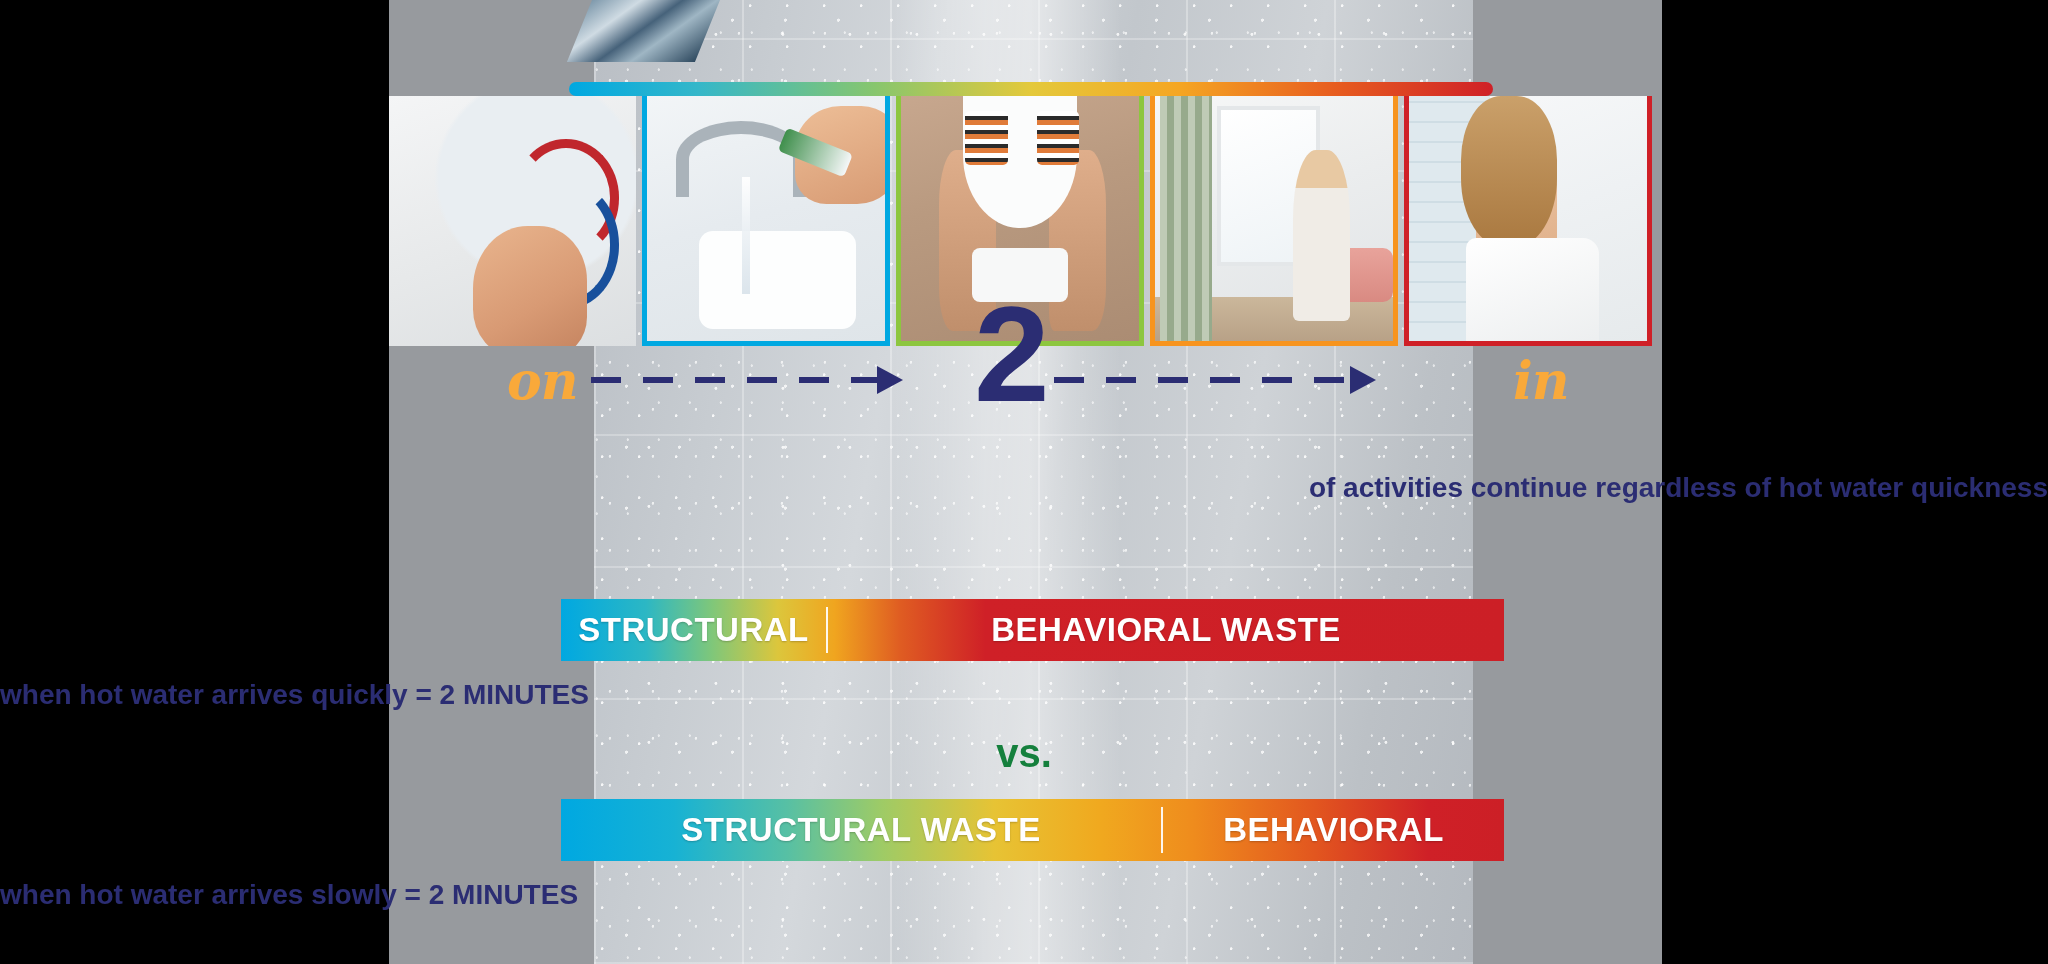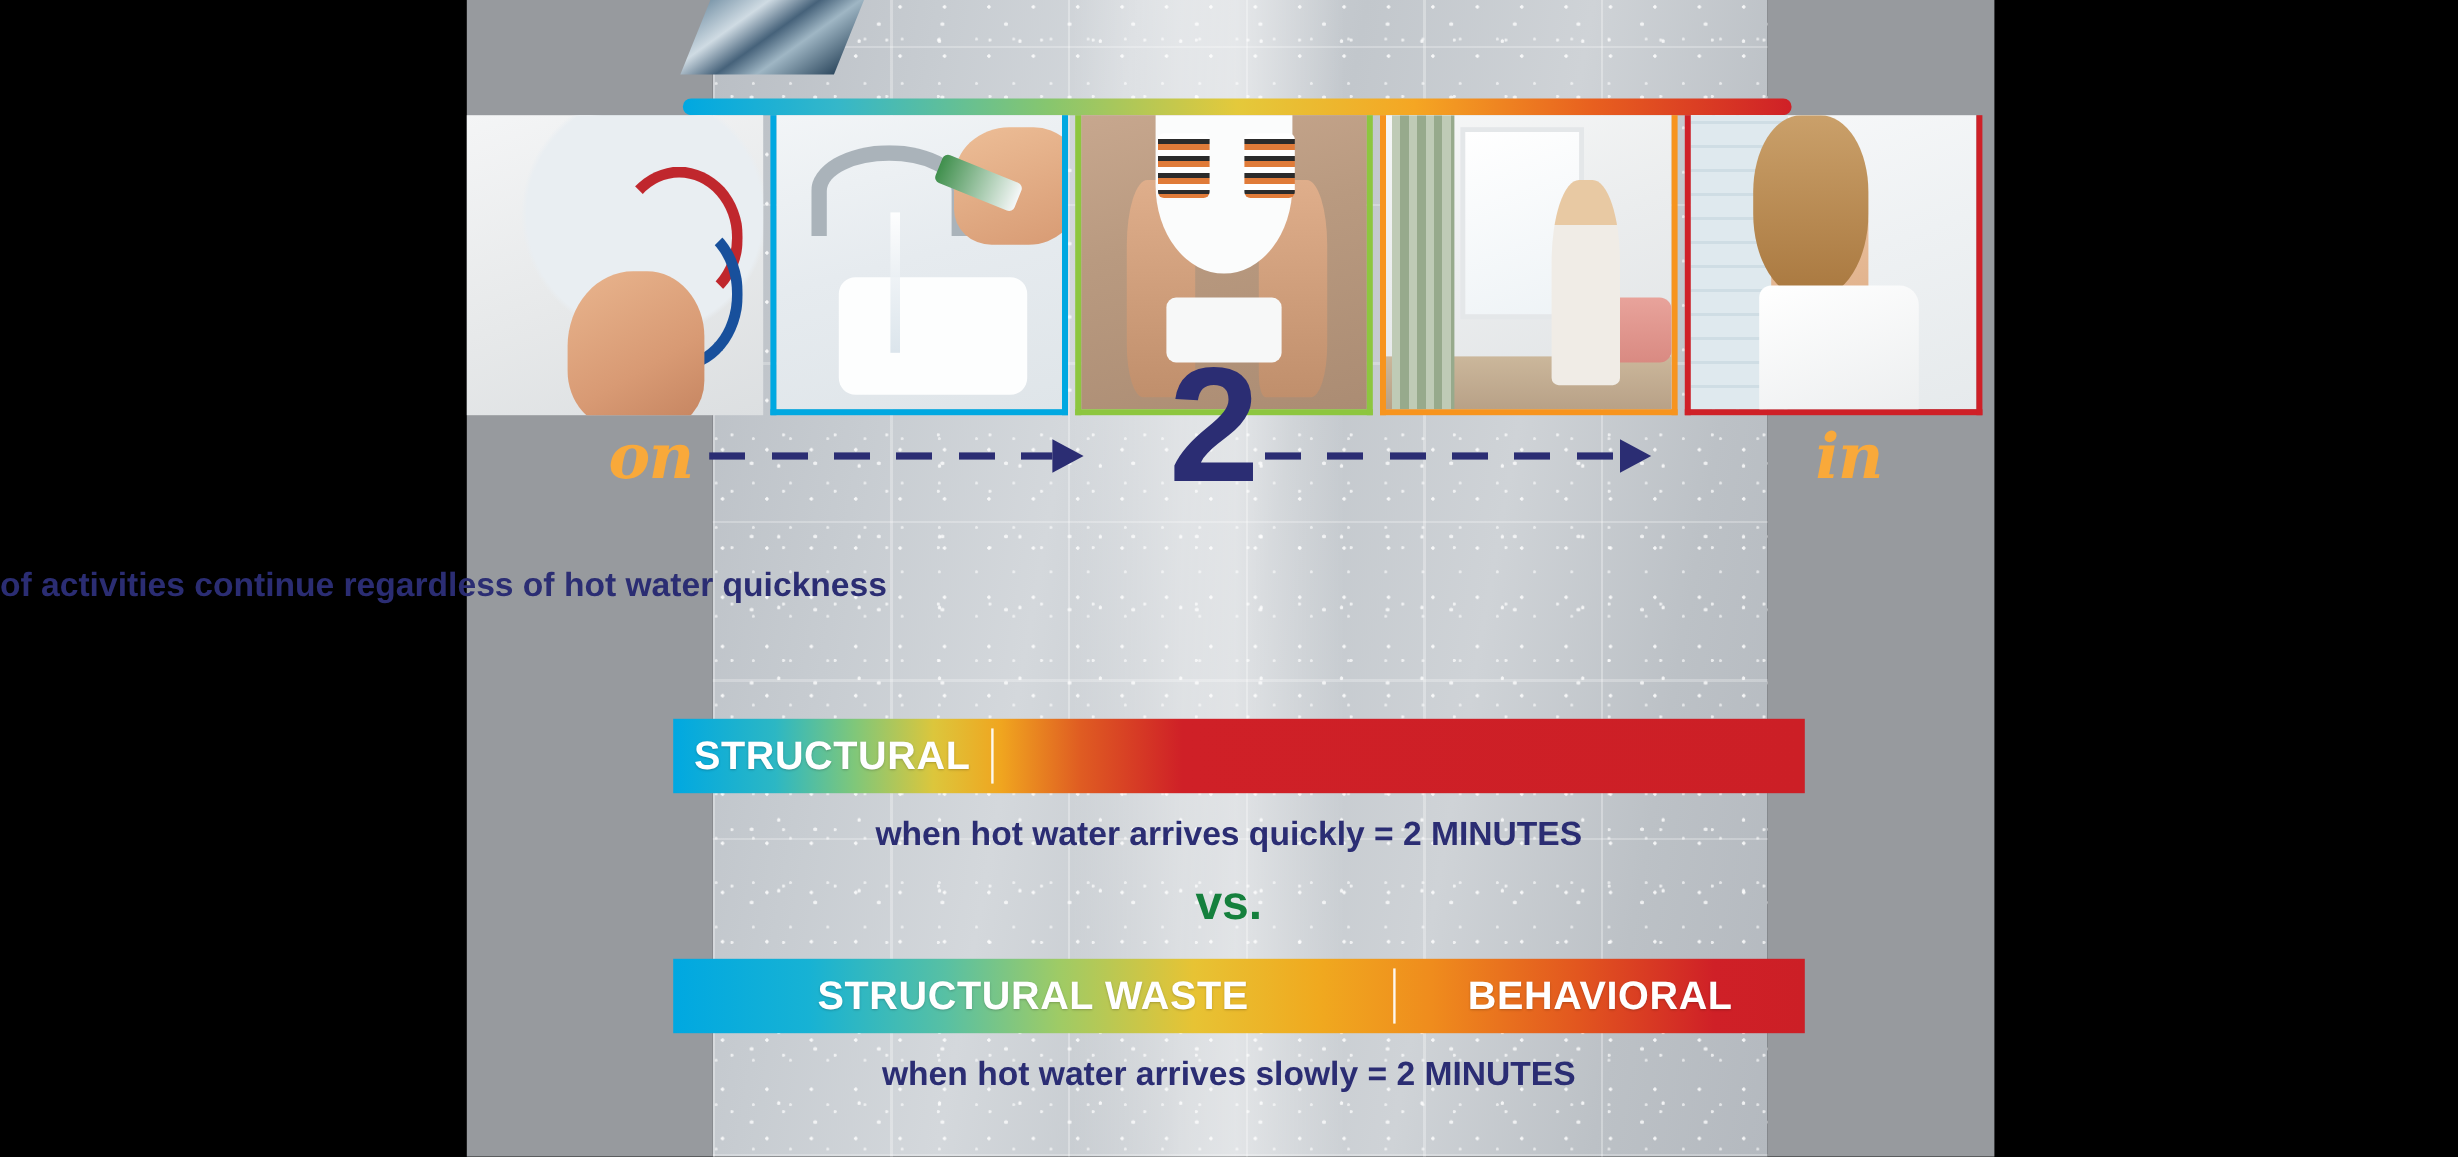--- a/index.html
+++ b/index.html
@@ -128,41 +128,41 @@
     border-top:14px solid transparent;border-bottom:14px solid transparent;
     border-left:26px solid #2b2d73;}
   .ah1{left:488px;}
   .ah2{left:961px;}
 
   
   #num2{position:absolute;left:974px;top:296px;font-size:136px;line-height:.86;
     font-weight:800;color:#2b2d73;font-family:"Liberation Sans",sans-serif;}
   #minutes{position:absolute;left:0;top:400px;width:2048px;text-align:center;
     font-size:58px;font-weight:800;color:#2b2d73;letter-spacing:.5px;}
-  #subhead{position:absolute;left:0;top:472px;width:2048px;text-align:left;
+  #subhead{position:absolute;left:0;top:472px;width:2048px;text-align:right;
     font-size:28px;font-weight:700;color:#2b2d73;}
 
   
   .bar{position:absolute;height:62px;border-radius:0;display:flex;align-items:center;
     box-sizing:border-box;}
   #bar1{left:561px;top:599px;width:943px;
     background:linear-gradient(90deg,#00a8e1 0%,#2cb7c4 9%,#7fc77a 16%,#dcc63c 23%,#f0a51f 29%,#df5c22 36%,#cf2027 45%,#cc1f26 100%);}
   #bar2{left:561px;top:799px;width:943px;
     background:linear-gradient(90deg,#00a8e1 0%,#17b2d4 12%,#57c0a4 24%,#9ecb66 34%,#e7c334 46%,#f0a91f 57%,#ef8c1d 67%,#e2561f 80%,#cf2027 92%,#cc1f26 100%);}
   .bar .seg{display:flex;align-items:center;justify-content:center;height:100%;
     color:#fff;font-weight:800;font-size:33px;letter-spacing:.5px;
     text-shadow:0 1px 2px rgba(0,0,0,.22);}
   .divider{width:2px;height:46px;background:rgba(255,255,255,.92);flex:0 0 auto;}
 
   #bar1 .s1{flex:0 0 265px;}
   #bar1 .s2{flex:1 1 auto;}
   #bar2 .s1{flex:0 0 600px;}
   #bar2 .s2{flex:1 1 auto;}
 
-  .caption{position:absolute;left:0;width:2048px;text-align:center;
+  .caption{position:absolute;left:0;width:2048px;
     font-size:28px;font-weight:700;color:#2b2d73;}
   #cap1{top:679px;}
   #cap2{top:879px;}
   #vs{position:absolute;left:0;top:731px;width:2048px;text-align:center;
     font-size:40px;font-weight:800;color:#15803d;}
 </style>
 </head>
 <body>
 
 <div id="stage">
@@ -222,20 +222,21 @@
     <div class="arrowhead ah2"></div>
     <span class="script" id="script-in">in</span>
   </div>
 
   <div id="num2">2</div>
   <div id="subhead">of activities continue regardless of hot water quickness</div>
 
   <div class="bar" id="bar1">
     <div class="seg s1">STRUCTURAL</div>
     <div class="divider"></div>
+    <div class="seg s2">BEHAVIORAL WASTE</div>
   </div>
   <div class="caption" id="cap1">when hot water arrives quickly = 2 MINUTES</div>
 
   <div id="vs">vs.</div>
 
   <div class="bar" id="bar2">
     <div class="seg s1">STRUCTURAL  WASTE</div>
     <div class="divider"></div>
     <div class="seg s2">BEHAVIORAL</div>
   </div>

